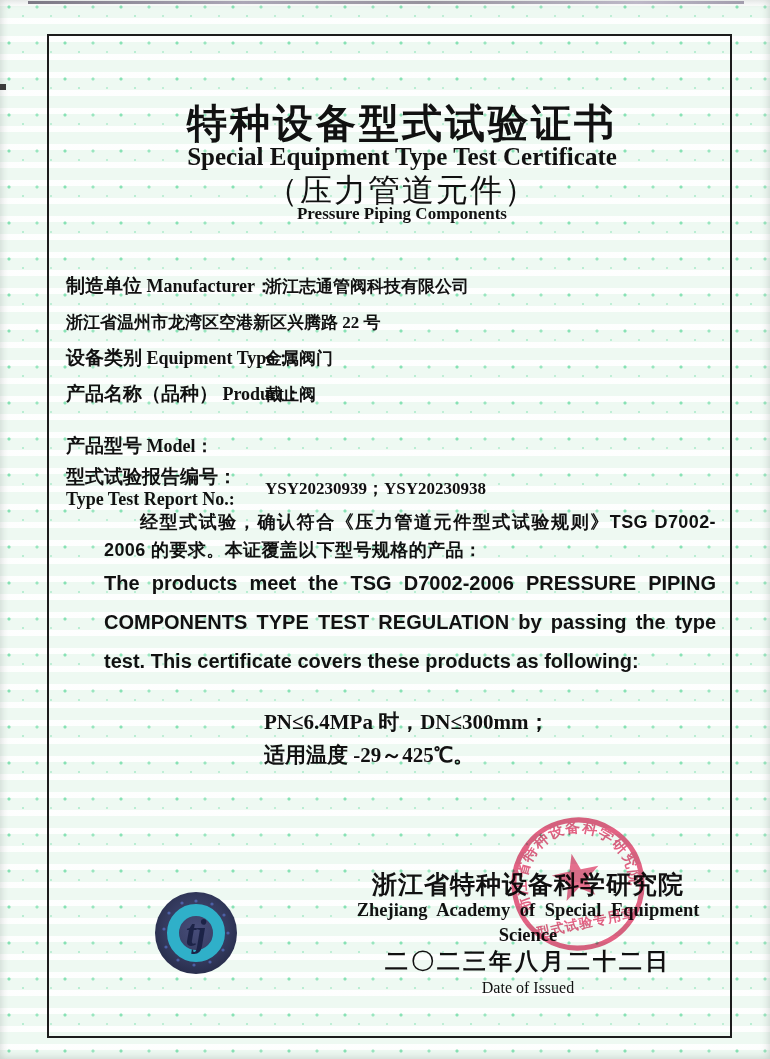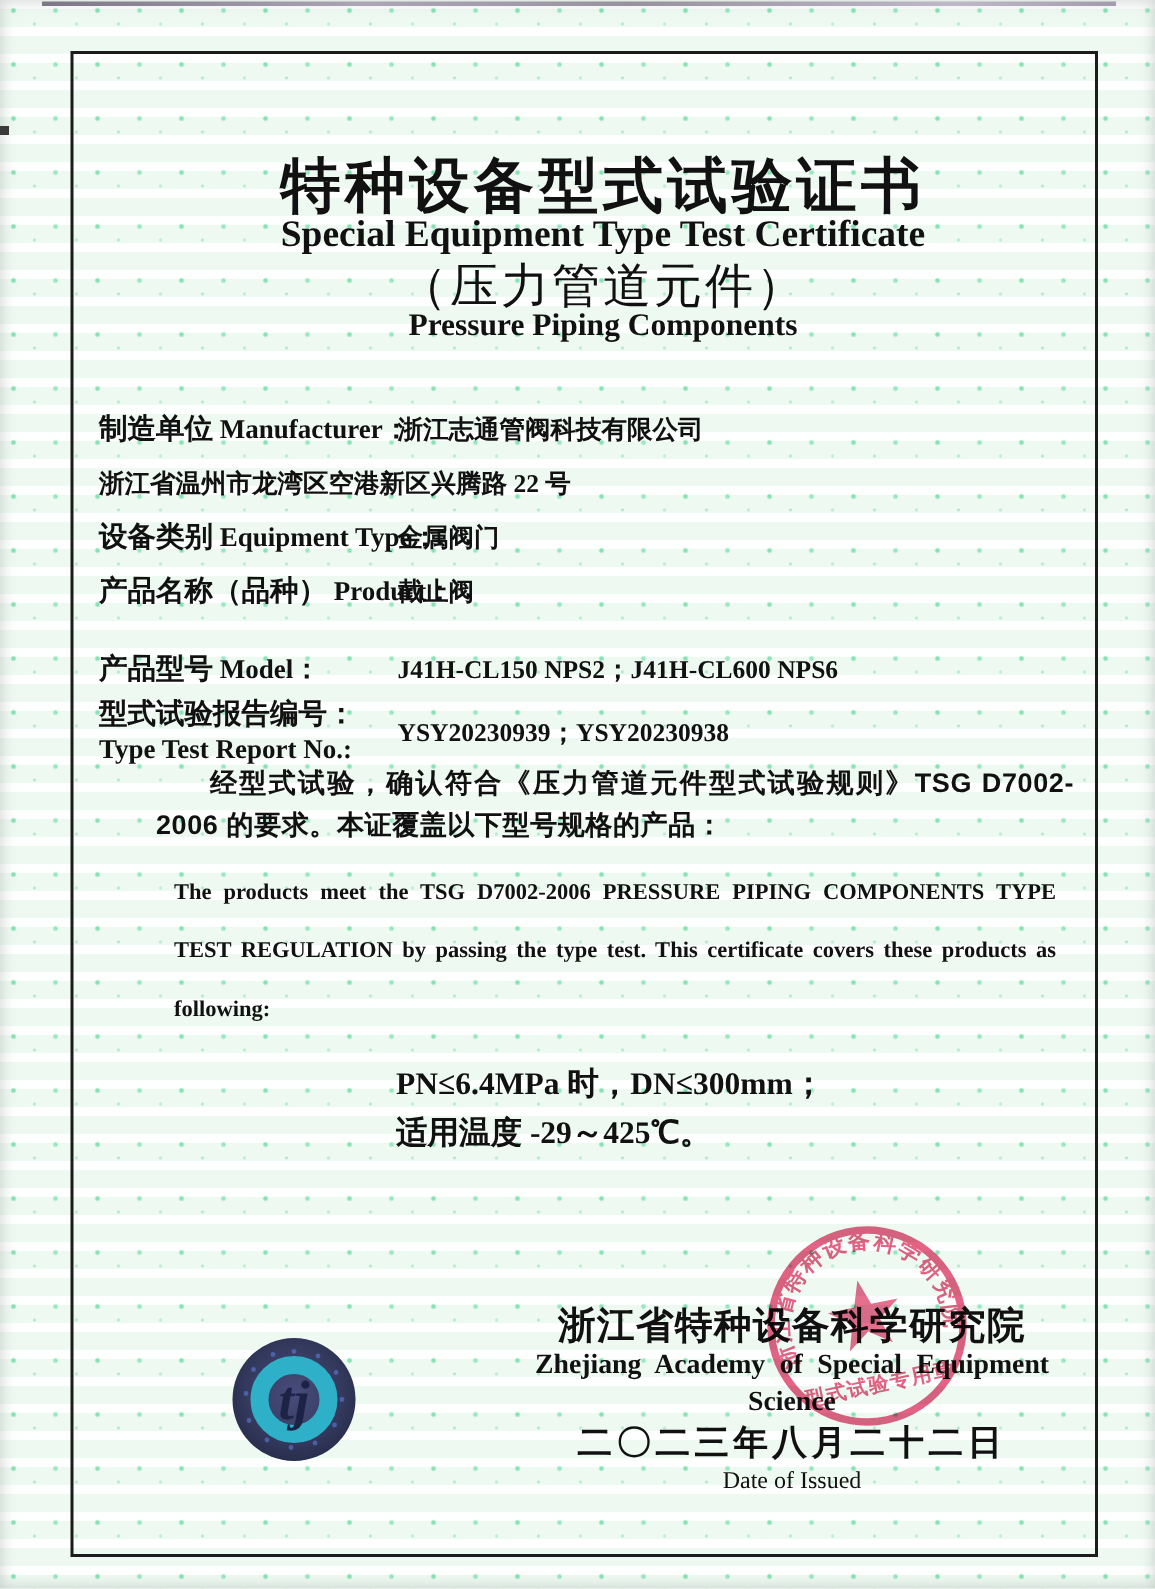--- a/index.html
+++ b/index.html
@@ -25,42 +25,42 @@
     position:absolute;left:28px;top:1px;width:716px;height:3px;
     background:linear-gradient(90deg,#6f6a78,#a49eb0 30%,#8d8894 55%,#b8b2c3 85%,#9a94a6);
     opacity:.9;
   }
   .scan-dash{position:absolute;left:0;top:84px;width:6px;height:6px;background:#3a3a3a;}
   
   .hdr{position:absolute;left:48px;width:680px;text-align:center;color:#111;}
   .title-cn{top:96px;font-size:40px;font-weight:bold;letter-spacing:3px;transform:translateX(14px);}
   .title-en{top:143px;font-size:25px;font-weight:bold;transform:translateX(14px);}
   .subtitle-cn{top:169px;font-size:32px;font-weight:normal;letter-spacing:2px;transform:translateX(14px);}
-  .subtitle-en{top:204px;font-size:21px;font-weight:bold;transform:translateX(14px);}
+  .subtitle-en{top:204px;font-size:17px;font-weight:bold;transform:translateX(14px);}
   .certno{
     position:absolute;top:221px;right:54px;text-align:right;color:#111;white-space:nowrap;
   }
   .certno .cn{font-size:22px;font-weight:bold;letter-spacing:1px;}
   .certno .en{font-family:"Liberation Serif",serif;font-size:17px;font-weight:bold;}
   .certno .no{font-family:"Liberation Serif",serif;font-size:22px;font-weight:bold;letter-spacing:.5px;}
   
   .fields{position:absolute;left:66px;top:268px;width:648px;color:#111;}
   .frow{display:flex;align-items:center;height:36px;}
   .frow.r5{height:30px;margin-top:19px;}
   .frow.r6{height:54px;}
   .flabel{width:199px;flex:0 0 199px;white-space:nowrap;}
   .flabel .cn{font-size:19px;font-weight:bold;}
   .flabel .en{font-family:"Liberation Serif",serif;font-size:18px;font-weight:bold;}
   .flabel.stacked{line-height:22px;}
   .flabel.stacked .cn,.flabel.stacked .en{display:block;}
   .fvalue{font-size:17px;font-weight:bold;font-family:"Liberation Serif",serif;white-space:nowrap;}
   
   .statement{position:absolute;left:104px;top:508px;width:612px;color:#111;}
   .statement .cn{margin:0;font-size:18px;font-weight:bold;line-height:28px;text-indent:36px;text-align:justify;letter-spacing:.4px;}
-  .statement .en{margin:12px;font-family:Liberation Serif, serif;font-size:15px;font-weight:bold;line-height:39px;text-align:justify;}
+  .statement .en{margin:0;font-family:Liberation Sans, sans-serif;font-size:20px;font-weight:bold;line-height:39px;text-align:justify;}
   
   .specs{position:absolute;left:264px;top:706px;color:#111;}
   .specs div{font-size:21px;font-weight:bold;line-height:33px;font-family:"Liberation Serif",serif;white-space:nowrap;}
   
   .issuer{position:absolute;left:338px;top:870px;width:380px;text-align:center;color:#111;}
   .issuer .name-cn{font-size:25px;font-weight:bold;line-height:28px;letter-spacing:1px;}
   .issuer .name-en{font-family:"Liberation Serif",serif;font-size:18.5px;font-weight:bold;line-height:25px;word-spacing:5px;}
   .issuer .date-cn{font-size:23px;font-weight:bold;line-height:27px;letter-spacing:3px;}
   .issuer .date-en{font-family:"Liberation Serif",serif;font-size:16px;line-height:26px;}
   
@@ -106,21 +106,20 @@
         <span class="cn">产品名称（品种）</span>
         <span class="en">Product：</span>
       </div>
       <div class="fvalue">截止阀</div>
     </div>
     <div class="frow r5">
       <div class="flabel">
         <span class="cn">产品型号</span>
         <span class="en">Model：</span>
       </div>
-      <div class="fvalue">J41H-CL150 NPS2；J41H-CL600 NPS6</div>
     </div>
     <div class="frow r6">
       <div class="flabel stacked">
         <span class="cn">型式试验报告编号：</span>
         <span class="en">Type Test Report No.:</span>
       </div>
       <div class="fvalue">YSY20230939；YSY20230938</div>
     </div>
   </div>
 

